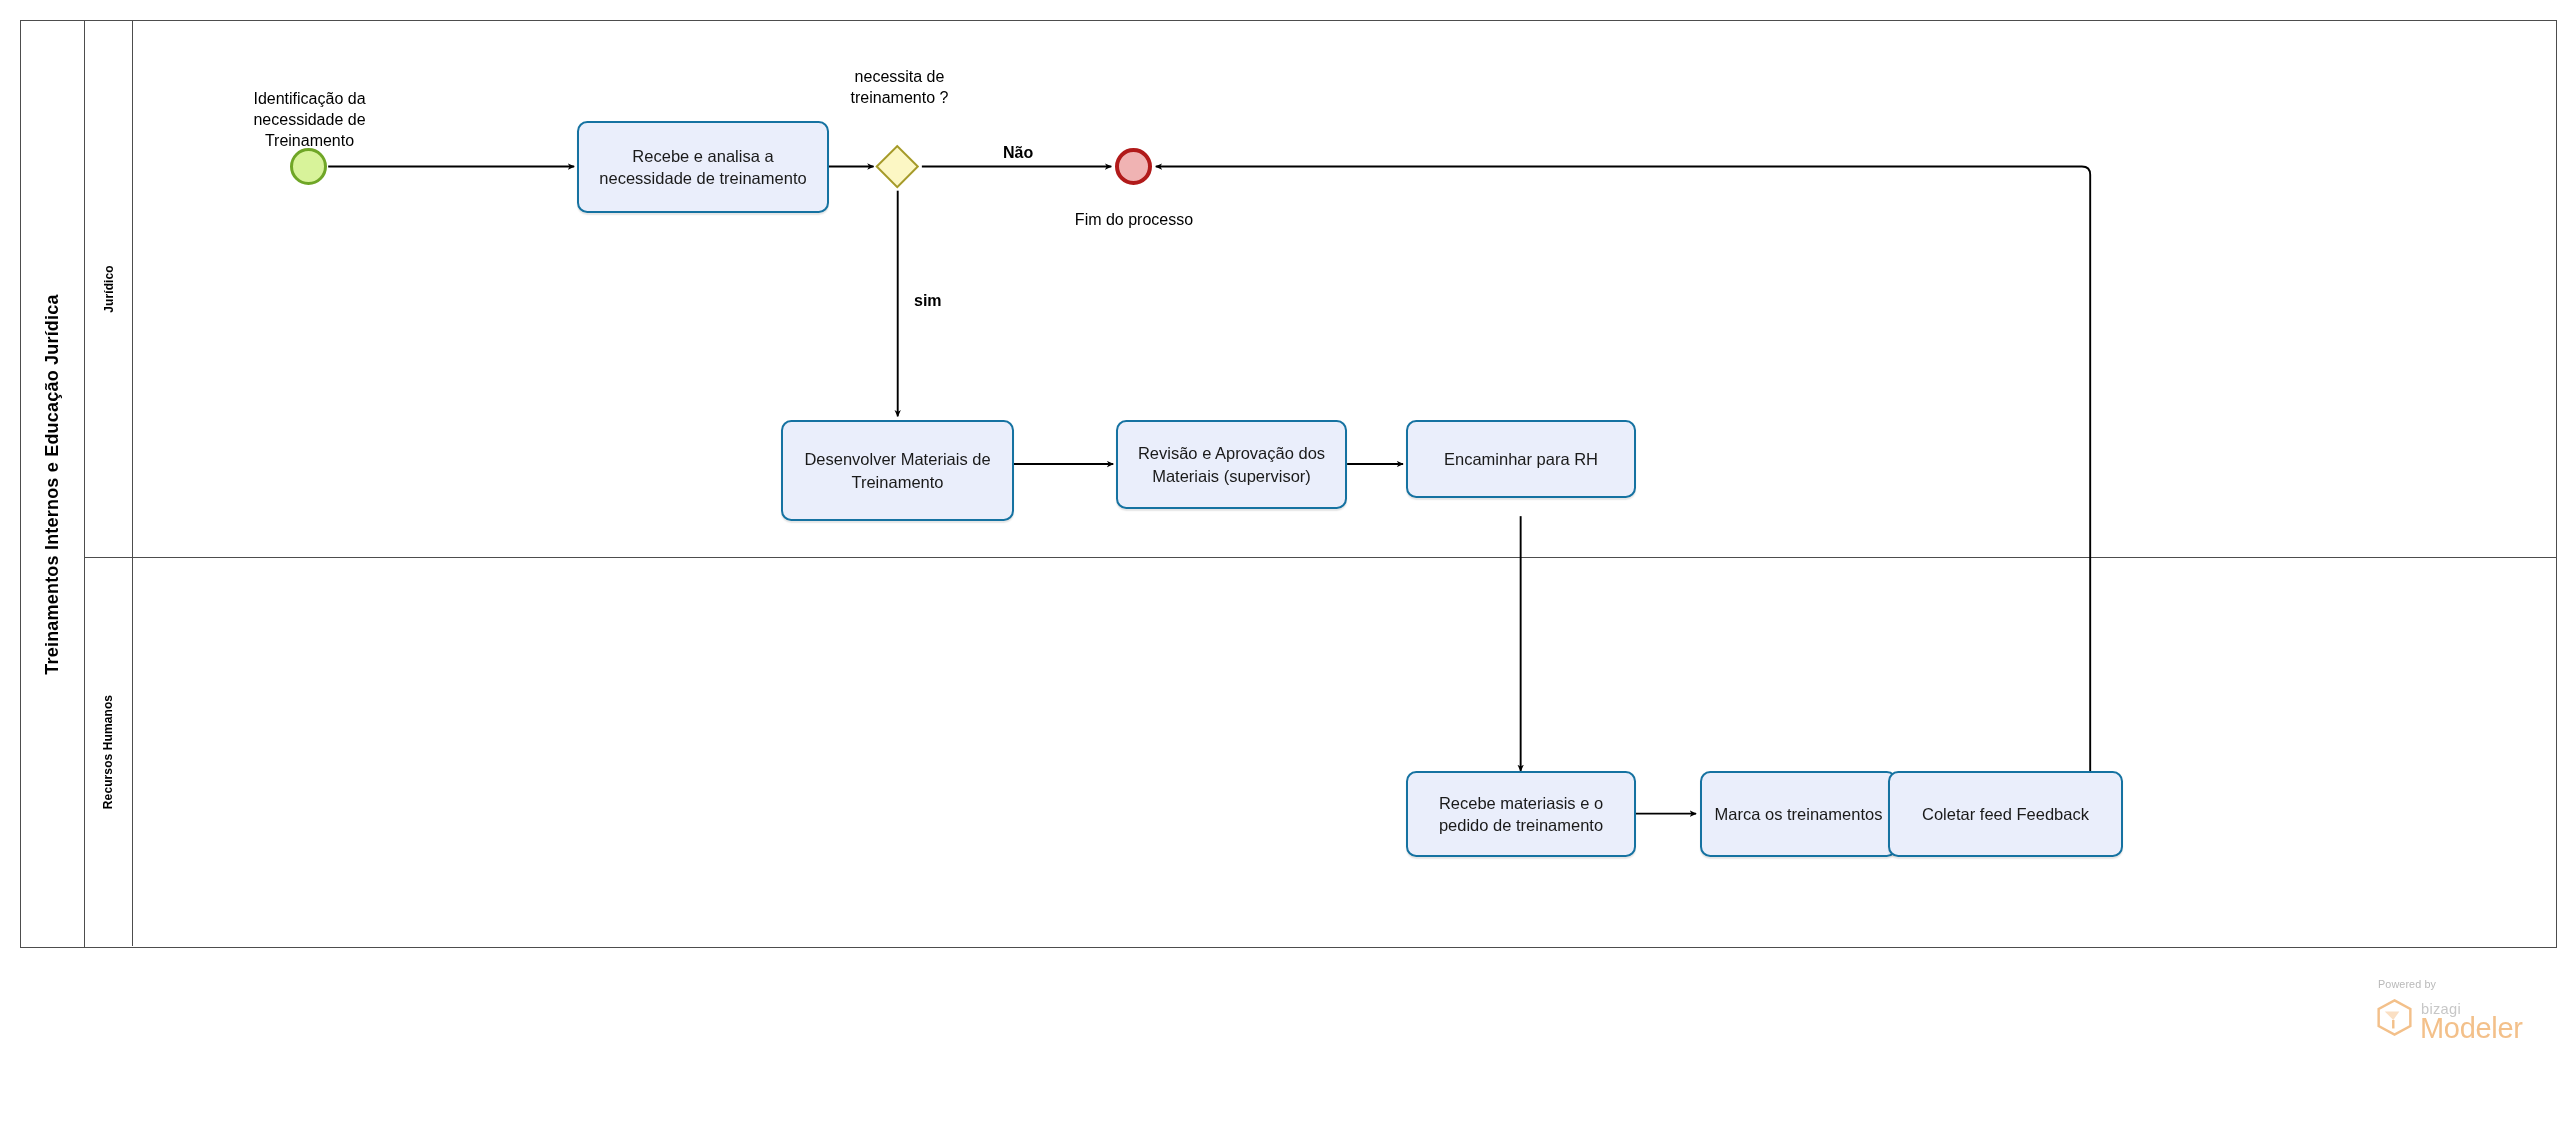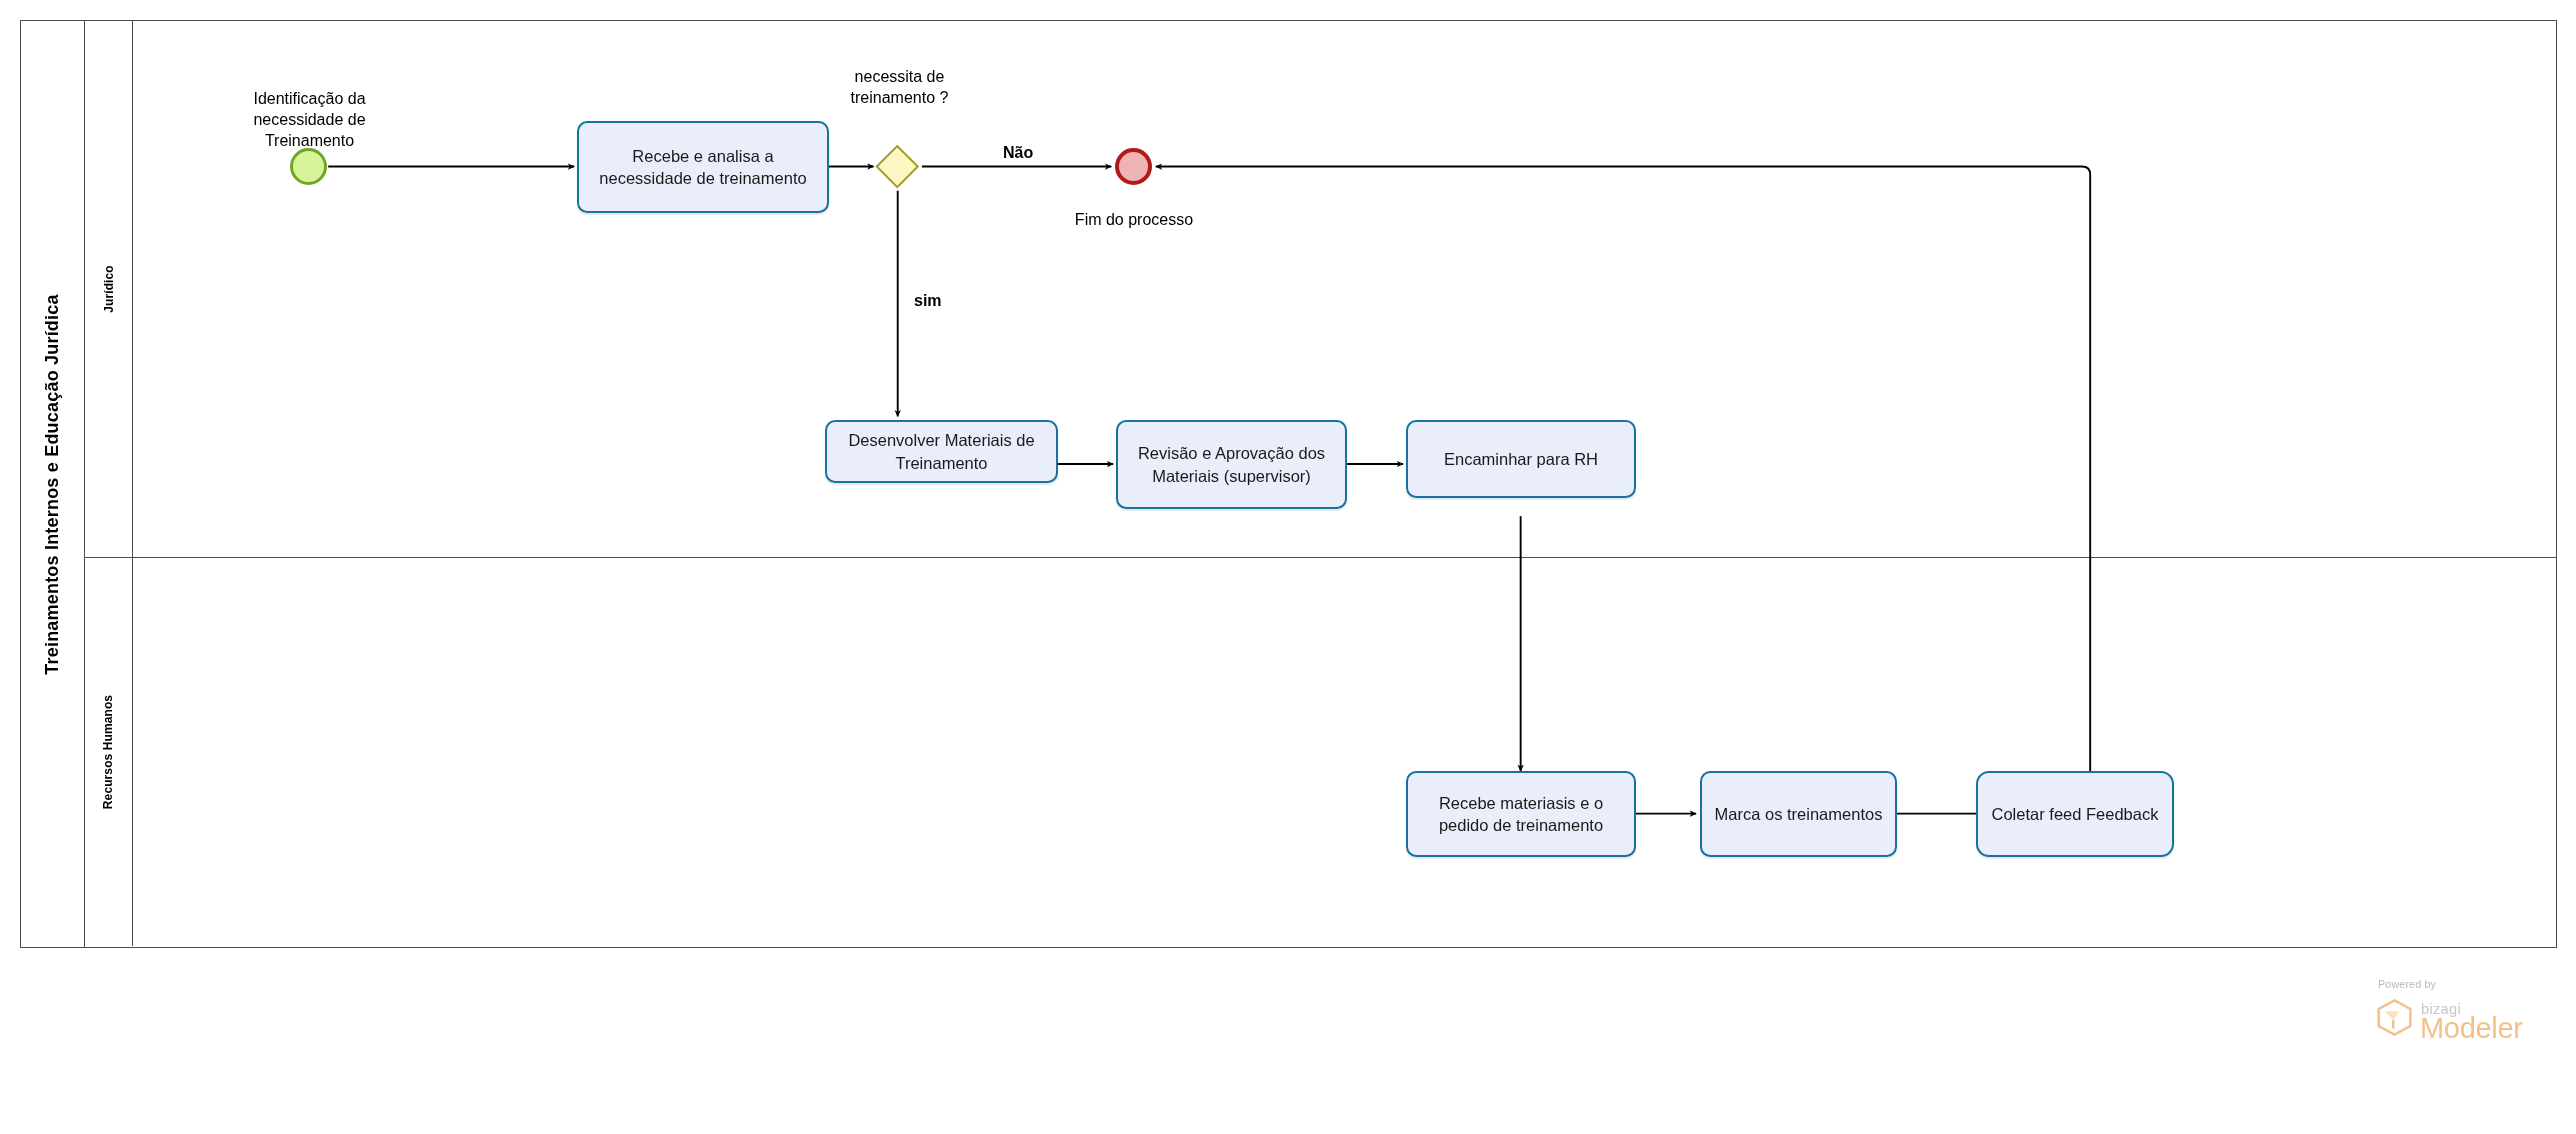--- a/index.html
+++ b/index.html
@@ -280,31 +280,31 @@
     <div class="gateway-shape"></div>
   </div>
   <div class="label" style="left:820px; top:67px; width:159px;">necessita de
 treinamento ?</div>
 
   <div class="flow-label" style="left:1003px; top:144px;">Não</div>
   <div class="flow-label" style="left:914px; top:292px;">sim</div>
 
   <div class="task" style="left:577px; top:121px; width:252px; height:92px;">Recebe e analisa a necessidade de treinamento</div>
 
-  <div class="task" style="left:781px; top:420px; width:233px; height:63px;margin-left:44px;">Desenvolver Materiais de Treinamento</div>
+  <div class="task" style="left:781px; top:420px; width:233px; height:101px;">Desenvolver Materiais de Treinamento</div>
 
   <div class="task" style="left:1116px; top:420px; width:231px; height:89px;">Revisão e Aprovação dos Materiais (supervisor)</div>
 
   <div class="task" style="left:1406px; top:420px; width:230px; height:78px;">Encaminhar para RH</div>
 
   <div class="task" style="left:1406px; top:771px; width:230px; height:86px;">Recebe  materiasis e o pedido  de treinamento</div>
 
   <div class="task" style="left:1700px; top:771px; width:197px; height:86px;">Marca os treinamentos</div>
 
-  <div class="task" style="left:1976px; top:771px; width:198px; height:86px;border-radius:13px;">Coletar feed Feedback</div>
+  <div class="task" style="left:1888px; top:771px; width:235px; height:86px;">Coletar feed Feedback</div>
 
   <div class="brand">
     <div class="brand-powered">Powered by</div>
     <svg class="brand-mark" viewBox="0 0 64 64">
       <polygon points="32,4 58,18 58,46 32,60 6,46 6,18" fill="none" stroke="#f3c08a" stroke-width="4"></polygon>
       <polygon points="16,22 40,22 30,36" fill="#fadfc3"></polygon>
       <path d="M30,36 L30,50" stroke="#f3c08a" stroke-width="4" fill="none"></path>
     </svg>
     <div class="brand-bizagi">bizagi</div>
     <div class="brand-modeler">Modeler</div>

